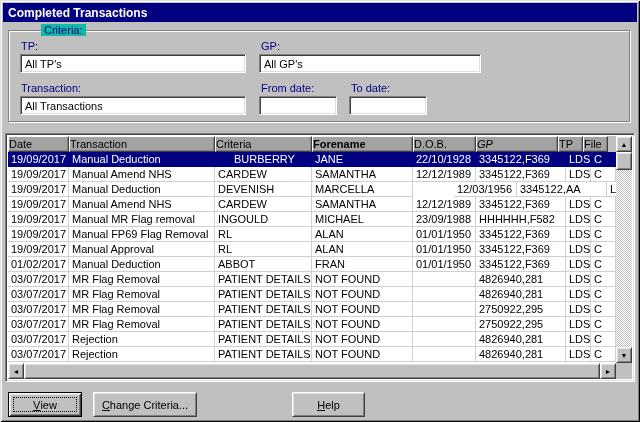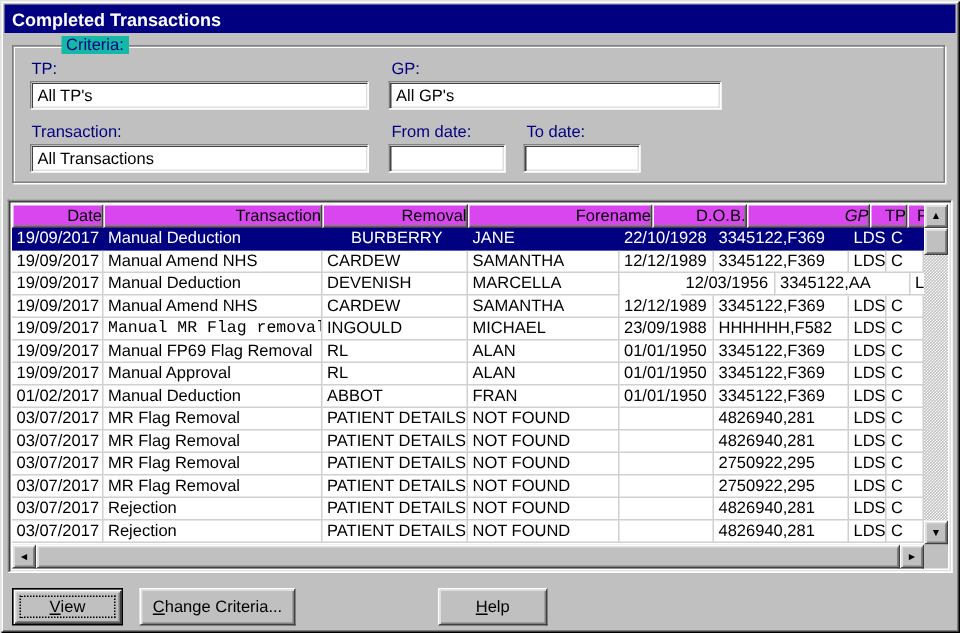--- a/index.html
+++ b/index.html
@@ -44,21 +44,21 @@
     background:#fff;
     border:1px solid; border-color:#808080 #ffffff #ffffff #808080;
     box-shadow: inset 1px 1px 0 #404040, inset -1px -1px 0 #dfdfdf;
     padding:2px; overflow:hidden;
   }
   .tinner { width:624px; height:243px; display:flex; flex-direction:column; }
   .tmain { display:flex; flex-direction:row; height:227px; }
   .tleft { width:608px; display:flex; flex-direction:column; overflow:hidden; }
   .theader { display:flex; height:16px; flex:none; background:#c0c0c0; }
   .hcell {
-    height:16px; background:#d946ef; text-align:right; overflow:hidden;
+    height:16px; background:#a3a3a3; text-align:left; overflow:hidden;
     white-space:nowrap; flex:none; line-height:14px;
     border:1px solid; border-color:#ffffff #404040 #404040 #ffffff;
     box-shadow: inset -1px -1px 0 #808080;
   }
   .tbody { flex:1; overflow:hidden; background:#fff; }
   .trow { display:flex; height:15px; background:#fff; cursor:default; }
   .tcell {
     flex:none; height:15px; line-height:14px; white-space:nowrap; overflow:hidden;
     padding-left:3px; border-right:1px solid #d0d0d0; border-bottom:1px solid #d0d0d0;
   }
@@ -139,22 +139,22 @@
     <input class="field" style="left: 340px; top: 65px; width: 78px;" value="">
   </div>
 
   <div class="tableframe">
     <div class="tinner">
       <div class="tmain">
         <div class="tleft">
           <div class="theader">
               <div class="hcell" style="width: 61px;">Date</div>
               <div class="hcell" style="width: 146px;">Transaction</div>
-              <div class="hcell" style="width: 97px;">Removal</div>
-              <div class="hcell" style="width: 123px;">Forename</div>
+              <div class="hcell" style="width: 97px;">Criteria</div>
+              <div class="hcell" style="width: 101px; font-weight: bold;">Forename</div>
               <div class="hcell" style="width: 63px;">D.O.B.</div>
               <div class="hcell" style="width: 82px; font-style: italic;">GP</div>
               <div class="hcell" style="width: 25px;">TP</div>
               <div class="hcell" style="width: 25px;">File</div>
             </div>
           <div class="tbody">
               <div class="trow selected">
                 <div class="tcell" style="width: 61px;">19/09/2017</div>
                 <div class="tcell" style="width: 146px;">Manual Deduction</div>
                 <div class="tcell" style="width: 97px; text-align: center;">BURBERRY</div>
@@ -189,21 +189,21 @@
                 <div class="tcell" style="width: 146px;">Manual Amend NHS</div>
                 <div class="tcell" style="width: 97px;">CARDEW</div>
                 <div class="tcell" style="width: 101px;">SAMANTHA</div>
                 <div class="tcell" style="width: 63px;">12/12/1989</div>
                 <div class="tcell" style="width: 90px;">3345122,F369</div>
                 <div class="tcell" style="width: 25px;">LDS</div>
                 <div class="tcell" style="width: 25px;">C</div>
               </div>
               <div class="trow">
                 <div class="tcell" style="width: 61px;">19/09/2017</div>
-                <div class="tcell" style="width: 146px; font-family: Liberation Mono, monospace;">Manual MR Flag removal</div>
+                <div class="tcell" style="width: 146px;">Manual MR Flag removal</div>
                 <div class="tcell" style="width: 97px;">INGOULD</div>
                 <div class="tcell" style="width: 101px;">MICHAEL</div>
                 <div class="tcell" style="width: 63px;">23/09/1988</div>
                 <div class="tcell" style="width: 90px;">HHHHHH,F582</div>
                 <div class="tcell" style="width: 25px;">LDS</div>
                 <div class="tcell" style="width: 25px;">C</div>
               </div>
               <div class="trow">
                 <div class="tcell" style="width: 61px;">19/09/2017</div>
                 <div class="tcell" style="width: 146px;">Manual FP69 Flag Removal</div>

